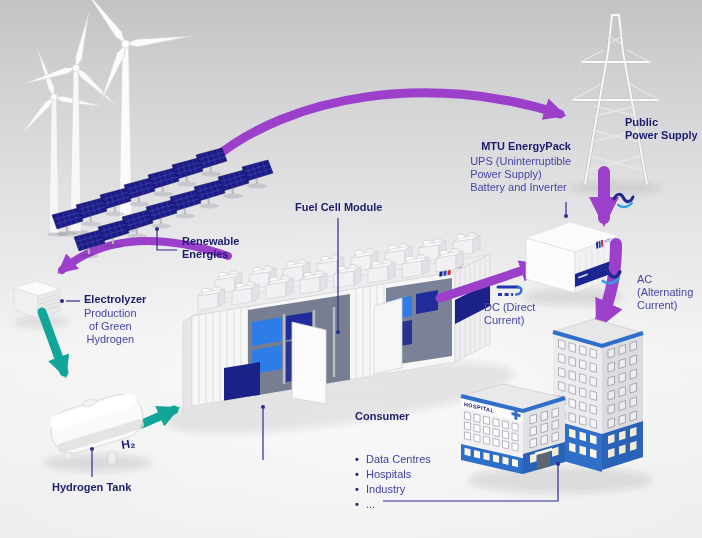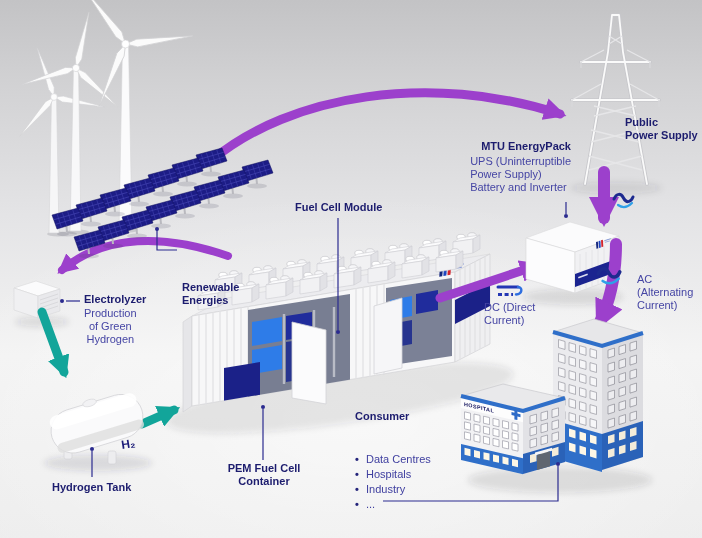--- a/index.html
+++ b/index.html
@@ -352,30 +352,28 @@
     <circle cx="157" cy="229" r="2"></circle>
     <circle cx="338" cy="332" r="2"></circle>
     <circle cx="62" cy="301" r="2"></circle>
     <circle cx="92" cy="449" r="2"></circle>
     <circle cx="263" cy="407" r="2"></circle>
     <circle cx="566" cy="216" r="2"></circle>
     <circle cx="558" cy="464" r="2"></circle>
   </g>
 </svg>
 
-<div class="lbl b" style="left:182px;top:235px;margin-top:46px;">Renewable
+<div class="lbl b" style="left:182px;top:235px;">Renewable
 Energies</div>
 <div class="lbl b" style="left:295px;top:201px;">Fuel Cell Module</div>
 <div class="lbl b" style="left:84px;top:293px;">Electrolyzer</div>
 <div class="lbl" style="left:84px;top:307px;text-align:center;">Production
 of Green
 Hydrogen</div>
 <div class="lbl b" style="left:52px;top:481px;">Hydrogen Tank</div>
-<div class="lbl b c" style="left:209px;top:462px;width:110px;">PEM Fuel Cell
-Container</div>
 <div class="lbl b r" style="right:131px;top:140px;">MTU EnergyPack</div>
 <div class="lbl r" style="right:131px;top:155px;">UPS (Uninterruptible
 Power Supply)
 Battery and Inverter</div>
 <div class="lbl b" style="left:625px;top:116px;">Public
 Power Supply</div>
 <div class="lbl" style="left:637px;top:252px;margin-top:21px;">AC
 (Alternating
 Current)</div>
 <div class="lbl" style="left:484px;top:301px;">DC (Direct

